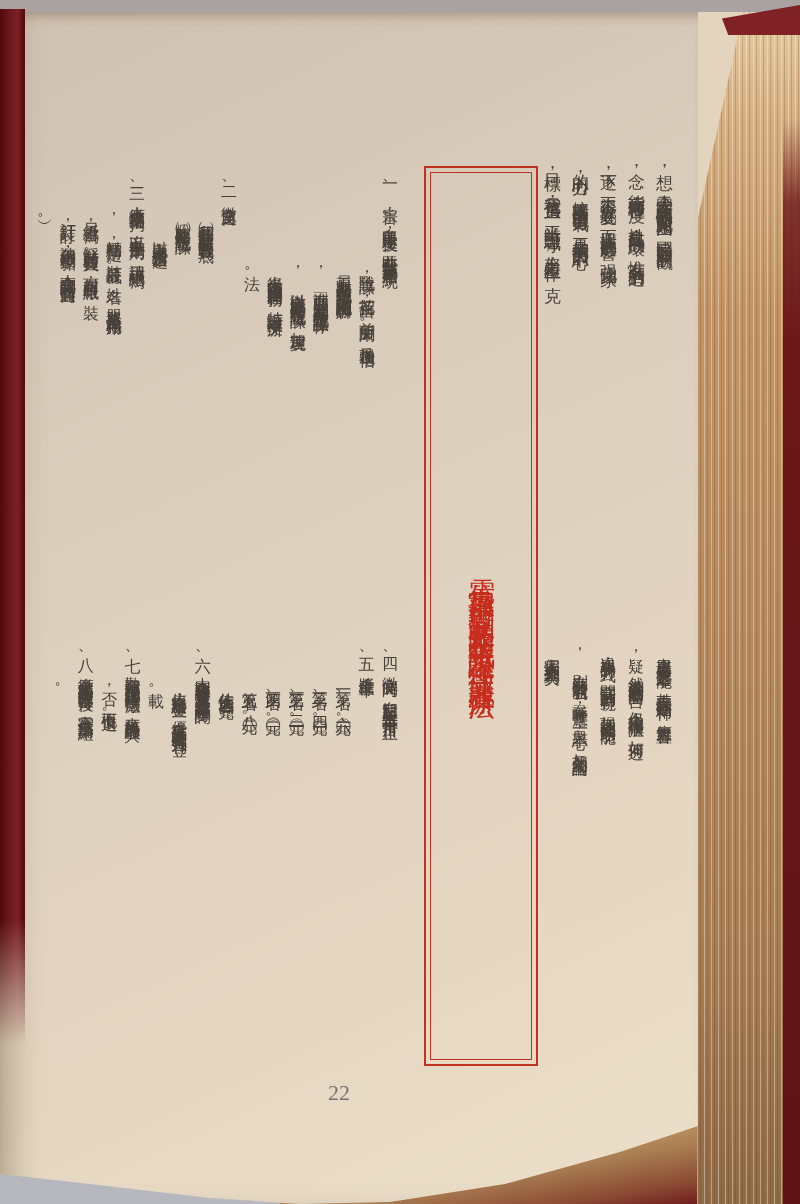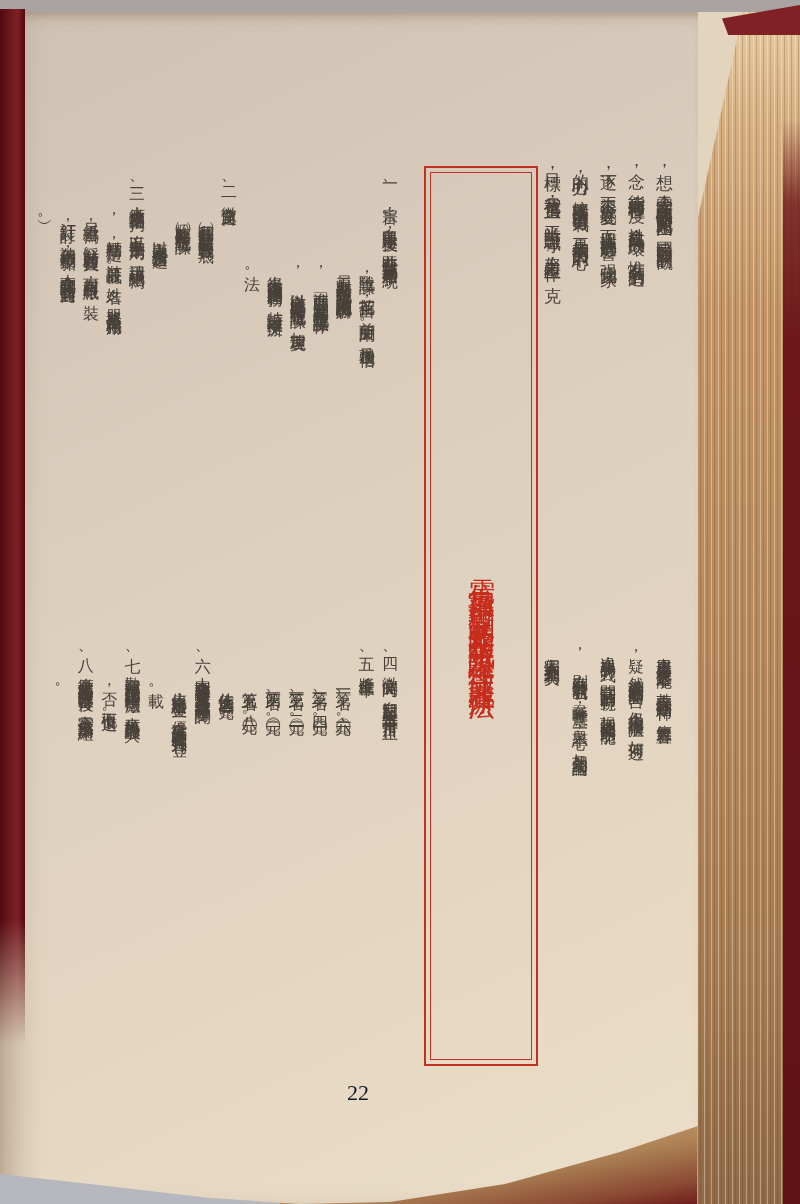--- a/index.html
+++ b/index.html
@@ -79,21 +79,21 @@
     display:flex;align-items:center;justify-content:center;
   }
   .title-text{
     writing-mode:vertical-rl;text-orientation:mixed;
     font-size:27px;letter-spacing:4.5px;line-height:1;
     color:#c72c1c;font-weight:500;
   }
 
   .page-number{
     position:absolute;left:328px;top:1080px;width:60px;z-index:5;
-    text-align:center;font-size:22px;color:#0f172a;
+    font-size:22px;color:#737373;
     font-family:"Liberation Serif","DejaVu Serif",serif;
   }
 </style>
 </head>
 <body>
 
 <div class="layer edges-bottom"></div>
 
 <div class="layer edges-right">
   <div class="streaks"></div>

